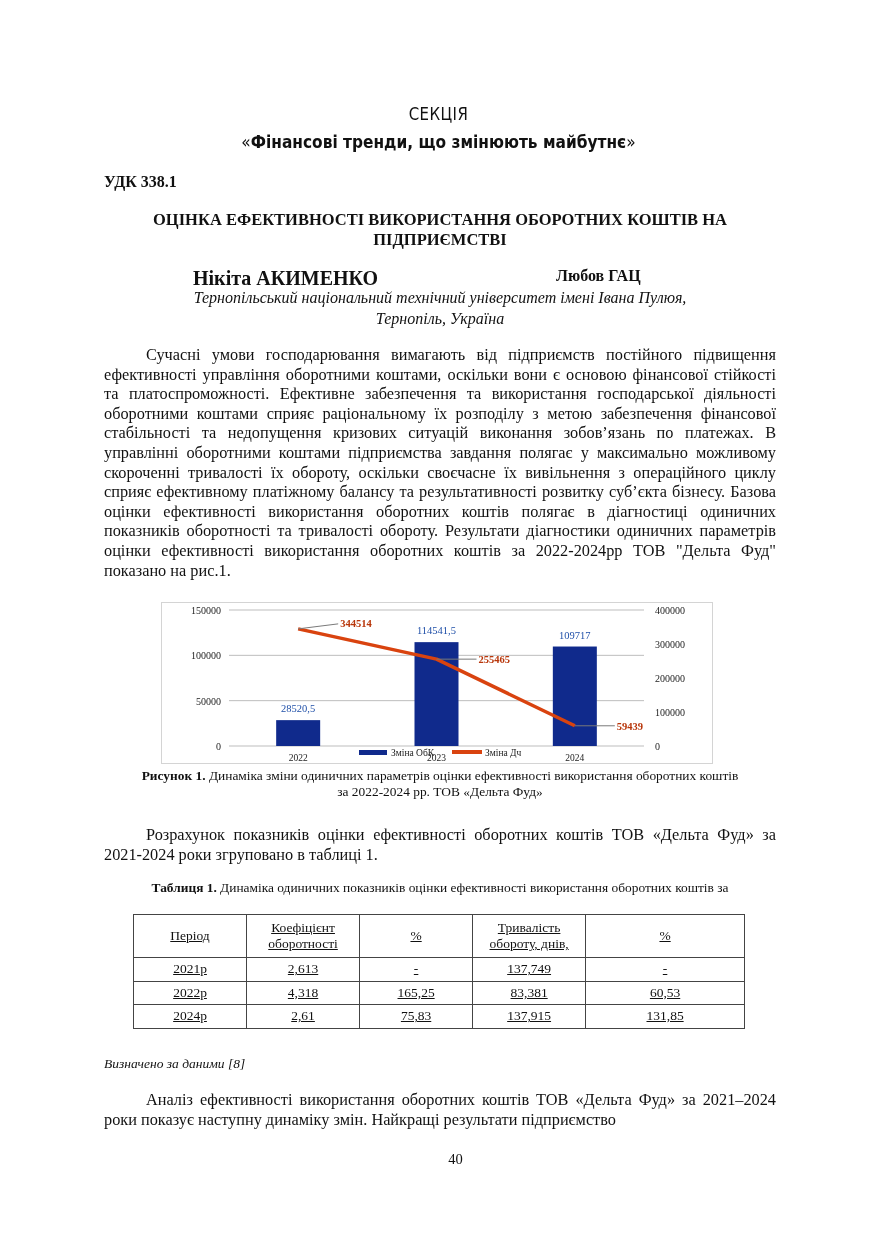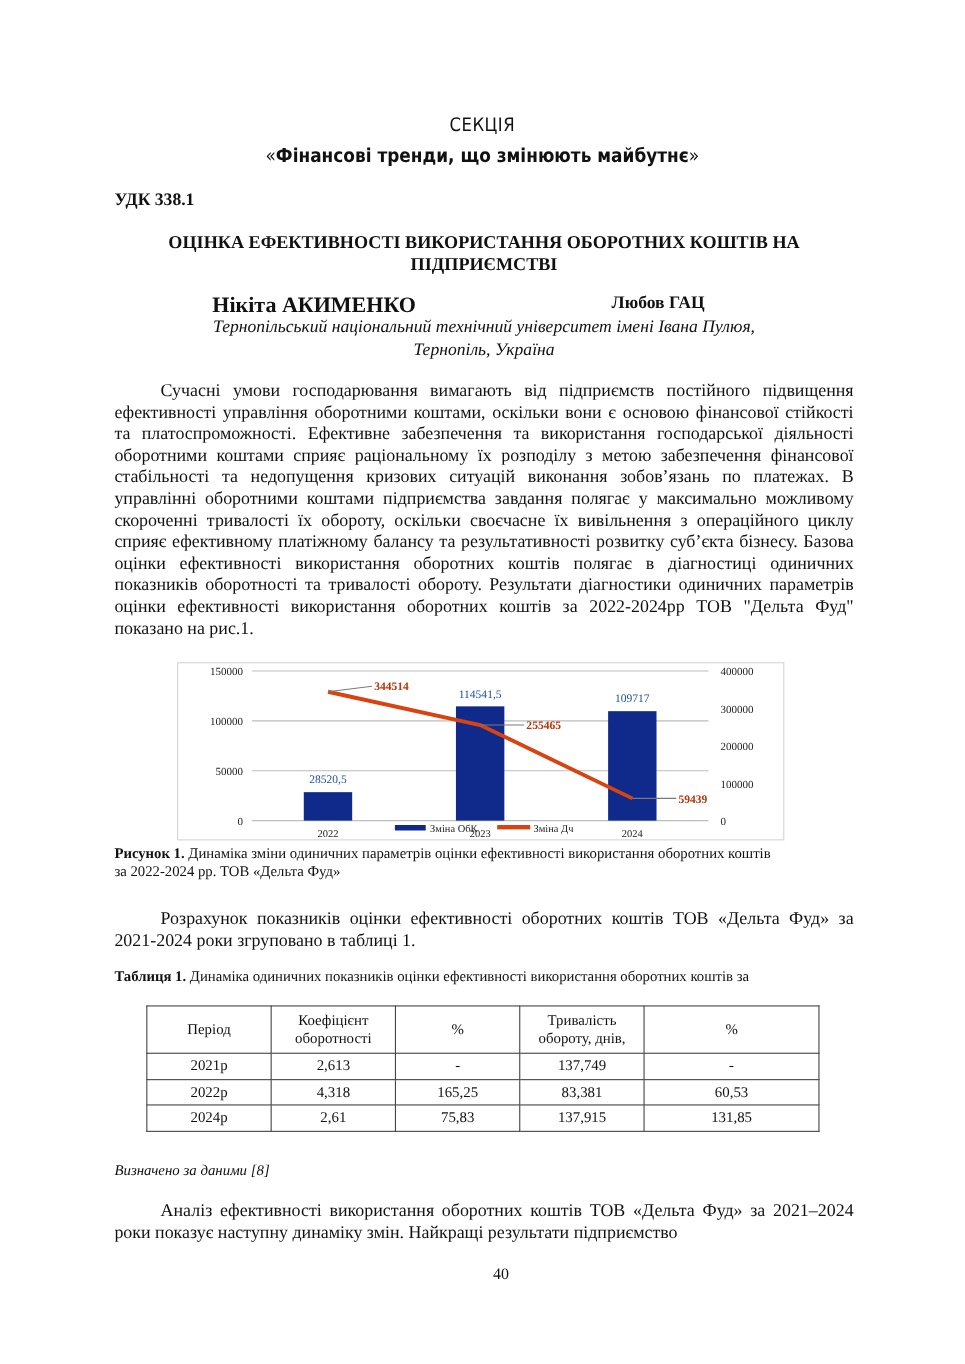--- a/index.html
+++ b/index.html
@@ -15,24 +15,24 @@
   .paper-title { left: 104px; width: 672px; top: 210px; font-size: 16.5px; font-weight: bold;
     text-align: center; line-height: 20px; }
   .author1 { left: 193px; top: 267px; font-size: 20px; font-weight: bold; }
   .author2 { left: 556px; top: 267px; font-size: 16px; font-weight: bold; }
   .affil { left: 104px; width: 672px; top: 287px; font-size: 16px; font-style: italic;
     text-align: center; line-height: 21px; }
   .para { left: 104px; width: 672px; font-size: 16.3px; line-height: 19.6px; text-align: justify; }
   .para p { margin: 0; text-indent: 42px; }
   .chart { left: 161px; top: 602px; width: 550px; height: 160px; border: 1px solid #d4d4d4;
     background: #fff; }
-  .caption { left: 104px; width: 672px; font-size: 13.4px; line-height: 16px; text-align: left; }
+  .caption { left: 104px; width: 672px; font-size: 13.4px; line-height: 16px; text-align: center; }
   .caption b { font-weight: bold; }
   table.data { position: absolute; left: 133px; top: 914px; width: 612px; border-collapse: collapse;
-    font-size: 13.5px; }
+    font-size: 13.5px; text-decoration: underline; }
   table.data td, table.data th { border: 1px solid #444; text-align: center; padding: 0; font-weight: normal; }
   table.data th { height: 42px; line-height: 16px; }
   table.data td { height: 22.5px; }
   .source { left: 104px; top: 1056px; font-size: 13.5px; font-style: italic; }
   .pagenum { left: 0; width: 877px; top: 1151px; font-size: 14.5px; text-align: center; padding-left: 17px; }
   svg text { font-family: "Liberation Serif", serif; }
 </style>
 </head>
 <body>
 

